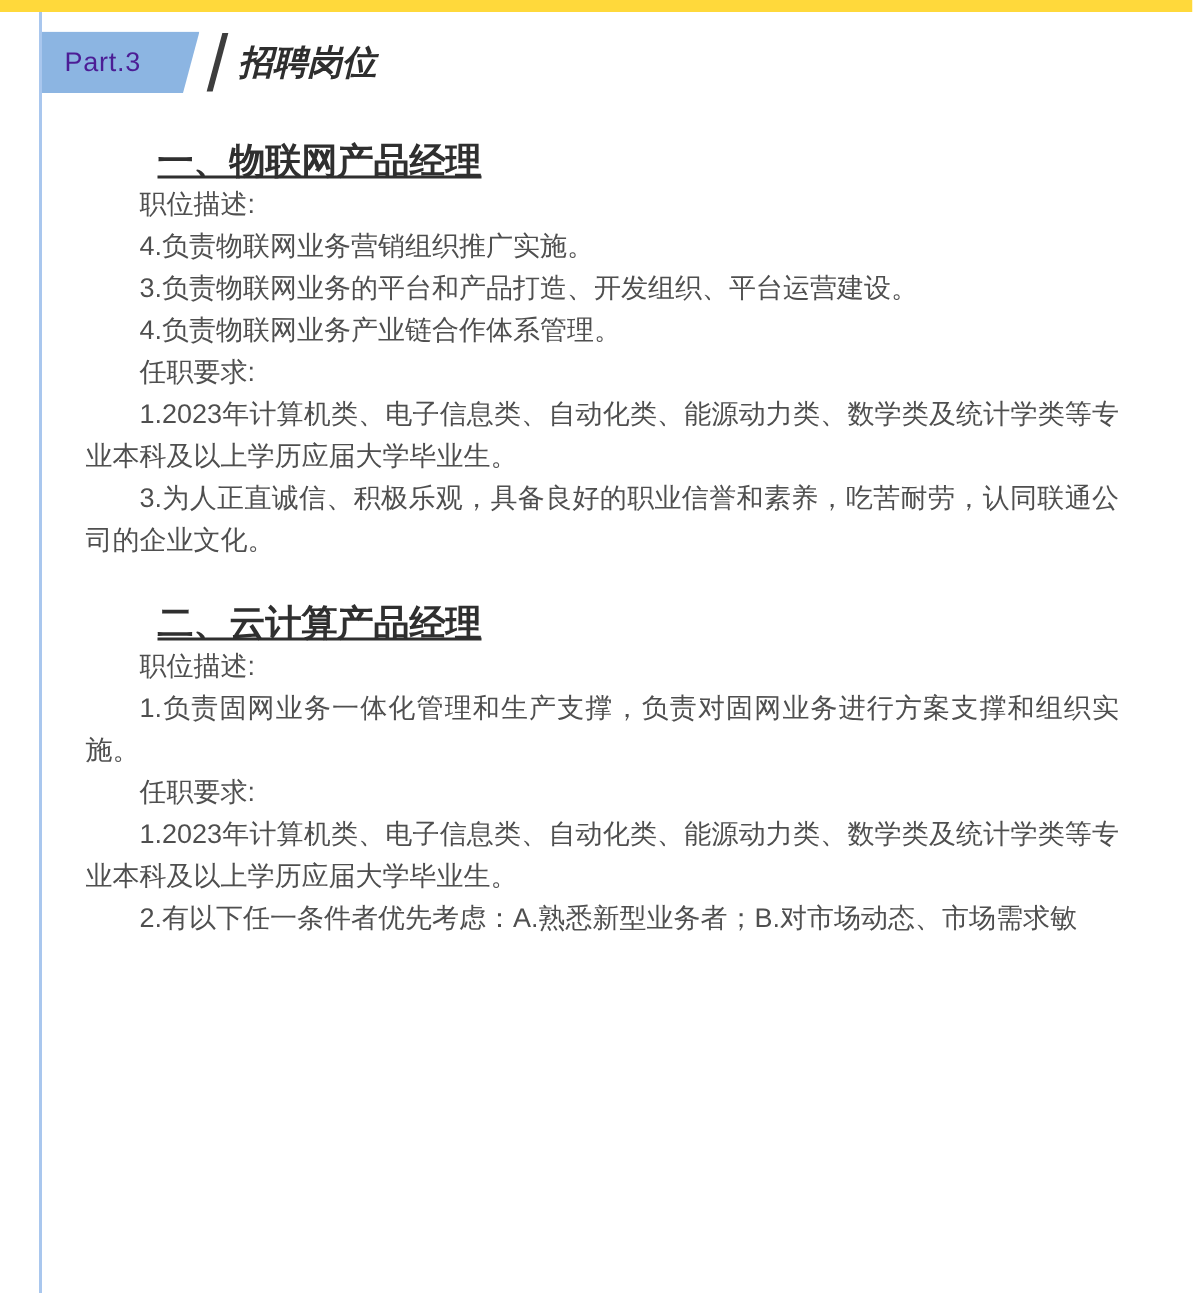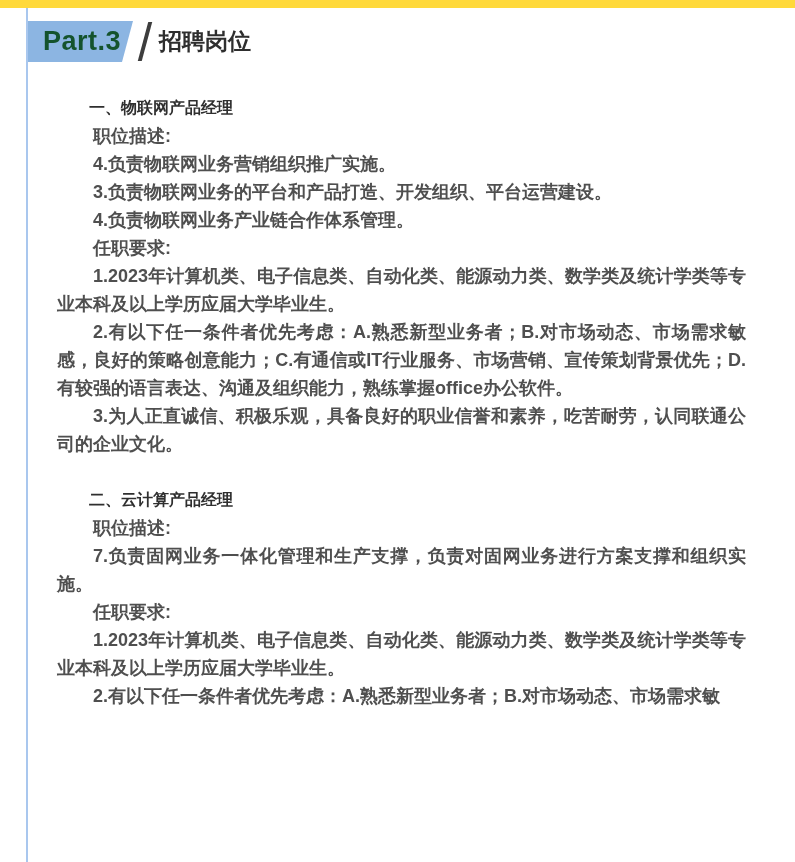--- a/index.html
+++ b/index.html
@@ -26,54 +26,56 @@
     display:flex; align-items:center;
   }
   .badge {
     width:105px; height:41px;
     background:#8CB5E2;
     clip-path:polygon(0 0, 100% 0, calc(100% - 11px) 100%, 0 100%);
     display:flex; align-items:center;
     padding-left:15px;
   }
   .badge-text {
-    color:#14532d;
-    font-weight:bold;
-    font-size:27px;
+    color:#4c1d95;
+    font-weight:normal;
+    font-size:18px;
     letter-spacing:0.5px;
   }
   .slash {
     width:4px; height:39px;
     background:#3D3D3D;
     transform:skewX(-15deg);
     margin-left:10px;
   }
   .page-title {
     margin-left:12px;
     font-size:23px;
     font-weight:bold;
     color:#2E2E2E;
     white-space:nowrap;
+    font-style:italic;
   }
   .content {
     position:absolute; left:57px; top:94px;
     width:689px;
     font-size:18px;
     line-height:28px;
     color:#4F4F4F;
     text-align:justify;
   }
   .content h2 {
-    font-size:16px;
+    font-size:24px;
     line-height:28px;
     font-weight:bold;
     color:#2F2F2F;
     text-indent:2em;
+    text-decoration:underline;
   }
-  .content p { text-indent:2em;font-weight:bold; }
+  .content p { text-indent:2em; }
   .section-2 { margin-top:28px; }
 </style>
 </head>
 <body>
 
 <div class="top-bar"></div>
 <div class="left-line"></div>
 
 <header class="part-header">
   <div class="badge">
@@ -86,26 +88,25 @@
 <main class="content">
 
   <section class="section-1">
     <h2>一、物联网产品经理</h2>
     <p>职位描述:</p>
     <p>4.负责物联网业务营销组织推广实施。</p>
     <p>3.负责物联网业务的平台和产品打造、开发组织、平台运营建设。</p>
     <p>4.负责物联网业务产业链合作体系管理。</p>
     <p>任职要求:</p>
     <p>1.2023年计算机类、电子信息类、自动化类、能源动力类、数学类及统计学类等专业本科及以上学历应届大学毕业生。</p>
-    <p>2.有以下任一条件者优先考虑：A.熟悉新型业务者；B.对市场动态、市场需求敏感，良好的策略创意能力；C.有通信或IT行业服务、市场营销、宣传策划背景优先；D.有较强的语言表达、沟通及组织能力，熟练掌握office办公软件。</p>
     <p>3.为人正直诚信、积极乐观，具备良好的职业信誉和素养，吃苦耐劳，认同联通公司的企业文化。</p>
   </section>
 
   <section class="section-2">
     <h2>二、云计算产品经理</h2>
     <p>职位描述:</p>
-    <p>7.负责固网业务一体化管理和生产支撑，负责对固网业务进行方案支撑和组织实施。</p>
+    <p>1.负责固网业务一体化管理和生产支撑，负责对固网业务进行方案支撑和组织实施。</p>
     <p>任职要求:</p>
     <p>1.2023年计算机类、电子信息类、自动化类、能源动力类、数学类及统计学类等专业本科及以上学历应届大学毕业生。</p>
     <p>2.有以下任一条件者优先考虑：A.熟悉新型业务者；B.对市场动态、市场需求敏</p>
   </section>
 
 </main>
 
 </body></html>

